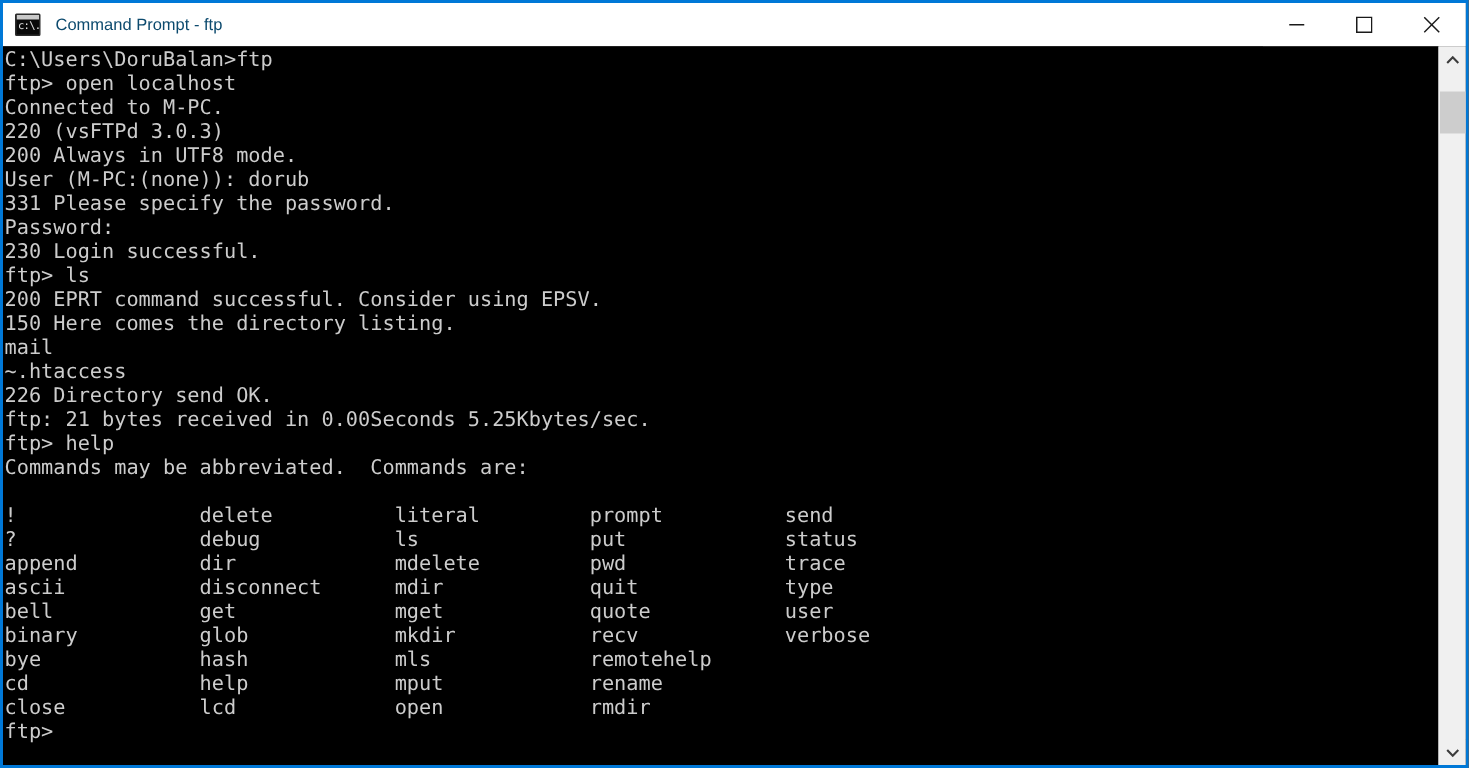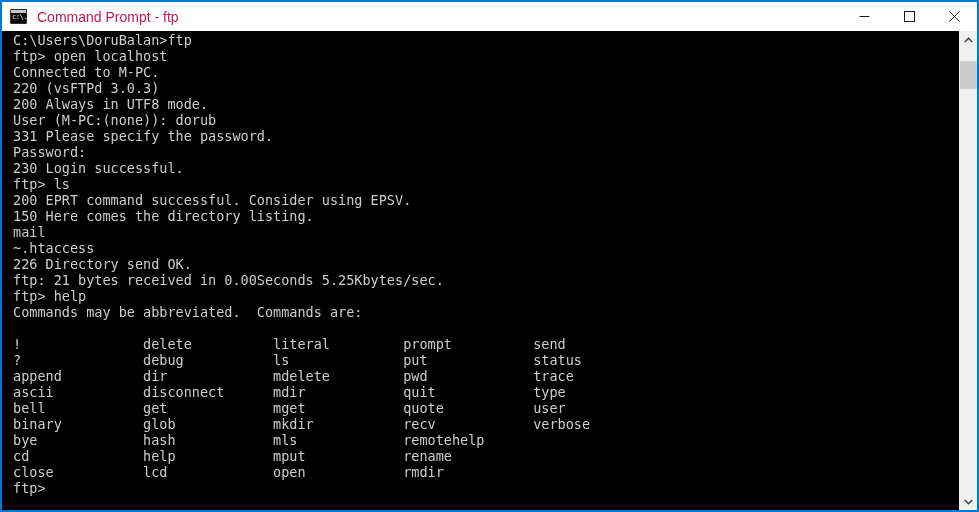--- a/index.html
+++ b/index.html
@@ -68,22 +68,22 @@
     top: 3px; left: 1px;
     font-family: "DejaVu Sans Mono", monospace;
     font-size: 7px;
     line-height: 9px;
     color: #e6e6e6;
     letter-spacing: -0.5px;
     white-space: nowrap;
   }
   .title-text {
     font-family: "Liberation Sans", sans-serif;
-    font-size: 14px;
-    color: #be185d;
+    font-size: 11px;
+    color: #0c4a6e;
     white-space: nowrap;
     overflow: hidden;
     text-overflow: ellipsis;
   }
 
   .win-controls {
     display: flex;
     flex: 0 0 auto;
     height: 29px;
   }
@@ -99,21 +99,20 @@
     cursor: default;
   }
   .win-btn svg { display: block; }
 
   
   .console-area {
     flex: 1 1 auto;
     display: flex;
     min-height: 0;
     background: #000000;
-    padding-left: 10px;
   }
   .console {
     flex: 1 1 auto;
     background: #000000;
     overflow: hidden;
     position: relative;
     padding: 0;
   }
   .console pre {
     margin: 0;

